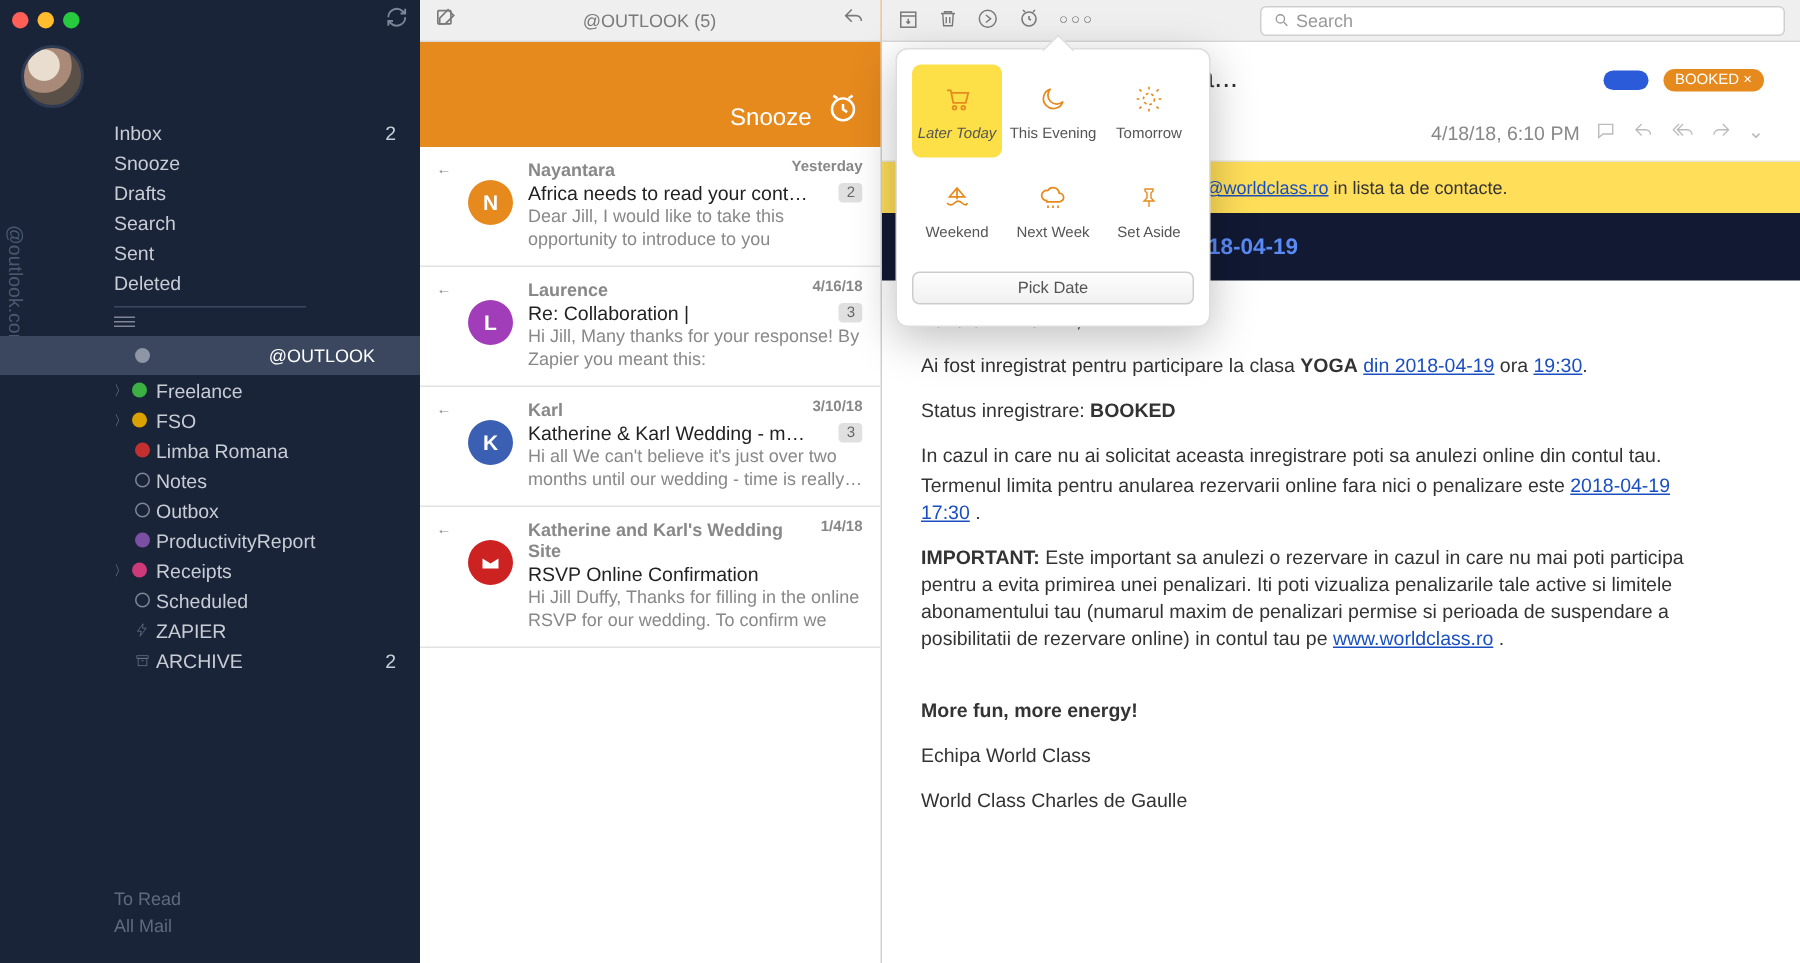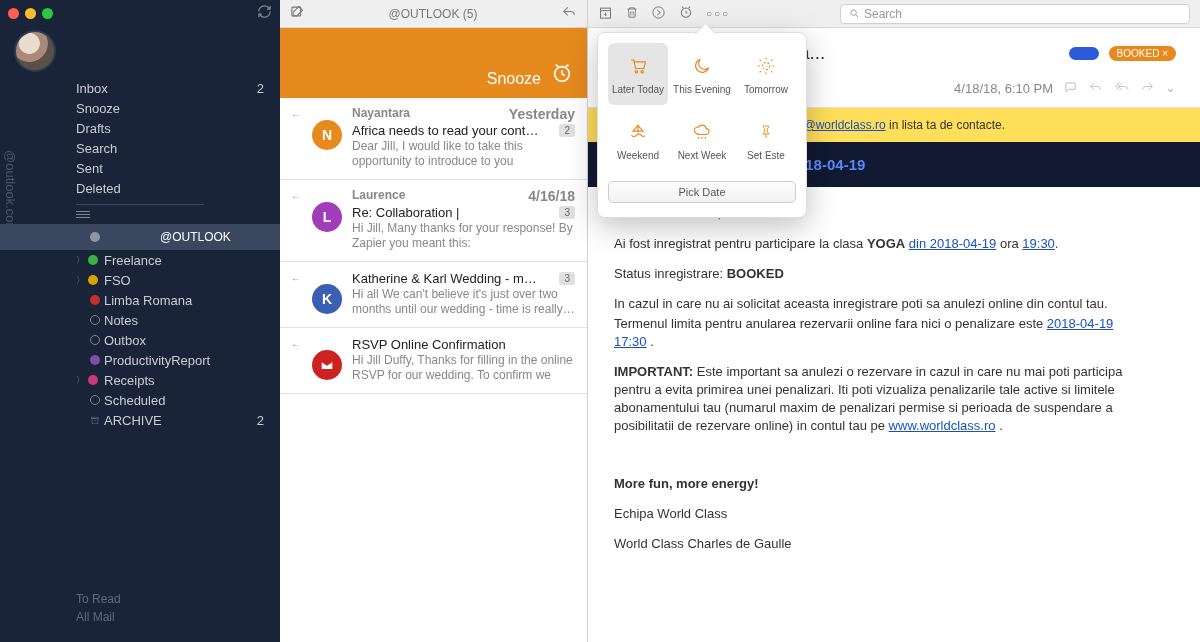--- a/index.html
+++ b/index.html
@@ -17,21 +17,21 @@
 .avatar { width: 42px; height: 42px; border-radius: 50%; background: radial-gradient(circle at 35% 30%,#e9ddd0 0 28%,#a98977 30% 50%, #5b5047 52% 100%); border: 2px solid #2d3a52; }
 .nav1 { padding: 0 0 0 0; }
 .nav1 .item { display: flex; align-items: center; height: 20px; padding: 0 16px 0 76px; position: relative; cursor: default; }
 .nav1 .item .cnt { margin-left: auto; color: #c8ccd4; }
 .vertical-email { position: absolute; top: 150px; left: 18px; transform: rotate(90deg); transform-origin: left top; color: #4a5770; font-size: 13px; white-space: nowrap; }
 .sep-line { margin: 6px 76px 4px; border-top: 1px solid #3a475f; }
 .hamburger { padding: 2px 76px 6px; display: flex; flex-direction: column; gap: 2px; }
 .hamburger span { width: 14px; height: 1px; background: #7d8596; }
 .account-row { display: flex; align-items: center; height: 26px; background: #3a475f; color: #fff; font-weight: 500; font-size: 12px; padding-left: 76px; position: relative; }
 .account-row .acdot { width: 10px; height: 10px; border-radius: 50%; background: #8e96a6; margin-right: 60px; margin-left: 14px; }
-.account-row .acname { text-align: left; flex: 1; margin-right: 30px; }
+.account-row .acname { text-align: right; flex: 1; margin-right: 30px; }
 .folders .frow { display: flex; align-items: center; height: 20px; padding: 0 16px 0 76px; position: relative; }
 .folders .chev { position: absolute; left: 76px; font-size: 9px; color: #7d8596; }
 .folders .fdot { width: 10px; height: 10px; border-radius: 50%; position: absolute; left: 88px; }
 .folders .frow.has-chev .fdot { left: 88px; }
 .folders .flabel { margin-left: 28px; }
 .folders .fcnt { margin-left: auto; }
 .dot-green { background: #3cb043; } .dot-yellow { background: #d9a200; } .dot-red { background: #c42f2f; }
 .dot-pink { background: #cc3a7a; } .dot-purple { background: #7b4fa3; }
 .dot-hollow { border: 1.5px solid #7d8596; background: transparent; }
 .ficon { width: 10px; height: 10px; position: absolute; left: 88px; display: flex; align-items: center; }
@@ -45,21 +45,21 @@
 .mid-head-top .composeicon, .mid-head-top .replyicon { color: #7a7a7a; }
 .mid-head-top .title-s { flex: 1; text-align: center; font-size: 12px; color: #7a7a7a; }
 .mid-head-body { flex: 1; display: flex; align-items: flex-end; justify-content: flex-end; padding: 0 14px 10px; gap: 10px; font-size: 16px; }
 .threads { flex: 1; overflow: auto; }
 .thread { display: flex; padding: 8px 12px 10px 10px; border-bottom: 1px solid #e2e2e2; gap: 10px; }
 .thread .tav { width: 30px; height: 30px; border-radius: 50%; color: #fff; display: flex; align-items: center; justify-content: center; font-weight: 600; font-size: 14px; flex-shrink: 0; margin-top: 14px; }
 .thread .tleft { width: 12px; display: flex; flex-direction: column; align-items: center; margin-top: 2px; gap: 0; flex-shrink: 0;}
 .thread .arr { font-size: 10px; color: #888; }
 .thread .tbody { flex: 1; min-width: 0; }
 .thread .from { font-size: 12px; color: #888; display: flex; font-weight: bold; }
-.thread .date { margin-left: auto; color: #888; font-size: 14px; }
+.thread .date { margin-left: auto; color: #888; font-size: 10px; }
 .thread .subj { font-size: 13px; color: #222; margin: 1px 0; white-space: nowrap; overflow: hidden; text-overflow: ellipsis; display: flex; align-items: center; }
 .thread .subj .cntb { margin-left: auto; font-size: 10px; background: #e0e0e0; color: #666; border-radius: 3px; padding: 1px 5px; }
 .thread .prev { font-size: 12px; color: #888; line-height: 15px; max-height: 30px; overflow: hidden; }
 
 
 .right { flex: 1; display: flex; flex-direction: column; position: relative; }
 .toolbar { height: 28px; background: #efefef; border-bottom: 1px solid #d9d9d9; display: flex; align-items: center; padding: 0 10px; gap: 12px; color: #7a7a7a; font-size: 13px; }
 .toolbar .search { margin-left: auto; display: flex; align-items: center; background: #fff; border: 1px solid #cfcfcf; border-radius: 4px; height: 20px; padding: 0 8px; width: 350px; font-size: 12px; color: #999; gap: 4px; }
 .email-head { padding: 14px 24px 10px; }
 .subj-line { display: flex; align-items: center; gap: 10px; }
@@ -76,21 +76,21 @@
 .banner-dark a { color: #5a8af5; }
 .body-inner { padding: 18px 28px 22px 44px; max-width: 600px; margin-left: -18px;}
 .body-inner p { margin-bottom: 12px; line-height: 18px; }
 .body-inner a { color: #1a4fc2; text-decoration: underline; }
 
 
 .snooze-pop { position: absolute; left: 597px; top: 32px; width: 210px; background: #fff; border-radius: 8px; box-shadow: 0 8px 30px rgba(0,0,0,0.25); padding: 10px 10px 14px; z-index: 50; border: 1px solid #ddd; }
 .snooze-pop::before { content: ""; position: absolute; top: -7px; left: 100px; width: 14px; height: 14px; background: #fff; border-left: 1px solid #ddd; border-top: 1px solid #ddd; transform: rotate(45deg); }
 .sgrid { display: grid; grid-template-columns: repeat(3, 1fr); gap: 4px; }
 .sitem { display: flex; flex-direction: column; align-items: center; justify-content: center; gap: 6px; height: 62px; border-radius: 6px; font-size: 10px; color: #555; }
-.sitem.sel { background: #e5e5e5; }
+.sitem.sel { background: #fde047; font-style: italic; }
 .sitem .sico { color: #e68a1e; height: 24px; display: flex; align-items: center; }
 .pick-btn { margin-top: 10px; border: 1px solid #ccc; background: linear-gradient(#fdfdfd,#f1f1f1); border-radius: 5px; height: 22px; width: 100%; font-size: 11px; color: #555; }
 </style>
 </head>
 <body>
 
 <div class="sidebar">
   <div class="titlebar">
     <div class="traffic">
         <span class="tl-r"></span>
@@ -166,20 +166,28 @@
         <span class="flabel" style="">ProductivityReport</span>
       </div>
       <div class="frow has-chev">
         <span class="chev">〉</span>
         <span class="fdot dot-pink" style=""></span>
         <span class="flabel" style="">Receipts</span>
       </div>
       <div class="frow">
         <span class="fdot dot-hollow" style="left:90px;"></span>
         <span class="flabel" style="">Scheduled</span>
+      </div>
+      <div class="frow">
+        <span class="ficon" style="left:90px;">
+          <svg width="10" height="12" viewBox="0 0 24 24">
+            <path d="M13 2L4 14h6l-2 8 10-13h-6z"></path>
+          </svg>
+        </span>
+        <span class="flabel" style="">ZAPIER</span>
       </div>
       <div class="frow">
         <span class="ficon" style="left:90px;">
           <svg width="11" height="11" viewBox="0 0 24 24">
             <rect x="3" y="4" width="18" height="4"></rect>
             <rect x="5" y="8" width="14" height="12"></rect>
             <path d="M10 12h4"></path>
           </svg>
         </span>
         <span class="flabel" style="">ARCHIVE</span>
@@ -246,37 +254,45 @@
           </div>
           <div class="prev">Hi Jill, Many thanks for your response! By Zapier you meant this: https://twitter.com…</div>
         </div>
       </div>
       <div class="thread">
         <div class="tleft">
           <span class="arr">←</span>
         </div>
         <div class="tav" style="background:#3a5fb3">K</div>
         <div class="tbody">
+          <div class="from">
+            <span>Karl</span>
+            <span class="date">3/10/18</span>
+          </div>
           <div class="subj">
             <span style="overflow:hidden;text-overflow:ellipsis;">Katherine &amp; Karl Wedding - m…</span>
             <span class="cntb">3</span>
           </div>
           <div class="prev">Hi all We can't believe it's just over two months until our wedding - time is really…</div>
         </div>
       </div>
       <div class="thread">
         <div class="tleft">
           <span class="arr">←</span>
         </div>
         <div class="tav" style="background:#c22">
           <svg width="16" height="16" viewBox="0 0 24 24" fill="#fff">
             <path d="M4 8h16v10H4zM4 8l8 5 8-5"></path>
           </svg>
         </div>
         <div class="tbody">
+          <div class="from">
+            <span>Katherine and Karl's Wedding Site</span>
+            <span class="date">1/4/18</span>
+          </div>
           <div class="subj">
             <span style="overflow:hidden;text-overflow:ellipsis;">RSVP Online Confirmation</span>
           </div>
           <div class="prev">Hi Jill Duffy, Thanks for filling in the online RSVP for our wedding. To confirm we ha…</div>
         </div>
       </div>
     </div>
 </div>
 
 <div class="right">
@@ -336,21 +352,21 @@
   <div class="email-body">
     <div class="banner-yellow"><span>la noi fara probleme adauga </span><a>notificari@worldclass.ro</a><span> in lista ta de contacte.</span></div>
     <div class="banner-dark"><span>istrare la clasa YOGA </span><a>din 2018-04-19</a></div>
     <div class="body-inner">
       <p>Buna JILL DUFFY,</p>
       <p><span>Ai fost inregistrat pentru participare la clasa </span><b>YOGA</b> <a>din 2018-04-19</a><span> ora </span><a>19:30</a>.</p>
       <p><span>Status inregistrare: </span><b>BOOKED</b></p>
       <p>In cazul in care nu ai solicitat aceasta inregistrare poti sa anulezi online din contul tau.</p>
       <p style="margin-top:-10px;"><span>Termenul limita pentru anularea rezervarii online fara nici o penalizare este </span><a>2018-04-19 17:30</a><span> .</span></p>
       <p><b>IMPORTANT:</b><span> Este important sa anulezi o rezervare in cazul in care nu mai poti participa pentru a evita primirea unei penalizari. Iti poti vizualiza penalizarile tale active si limitele abonamentului tau (numarul maxim de penalizari permise si perioada de suspendare a posibilitatii de rezervare online) in contul tau pe </span><a>www.worldclass.ro</a><span> .</span></p>
-      <p style="margin-top:40px;"><b>More fun, more energy!</b></p>
+      <p style="margin-top:30px;"><b>More fun, more energy!</b></p>
       <p>Echipa World Class</p>
       <p>World Class Charles de Gaulle</p>
     </div>
   </div>
 </div>
 
 <div class="snooze-pop">
   <div class="sgrid">
     <div class="sitem sel">
         <span class="sico">
@@ -394,17 +410,17 @@
           </svg>
         </span>
         <span>Next Week</span>
       </div>
     <div class="sitem">
         <span class="sico">
           <svg width="16" height="22" viewBox="0 0 24 24" fill="none" stroke="currentColor" stroke-width="1.4">
             <path d="M8 3h8v2l-2 2v5l3 3H7l3-3V7L8 5zM12 15v6"></path>
           </svg>
         </span>
-        <span>Set Este</span>
+        <span>Set Aside</span>
       </div>
   </div>
   <button class="pick-btn">Pick Date</button>
 </div>
 
 </body></html>

